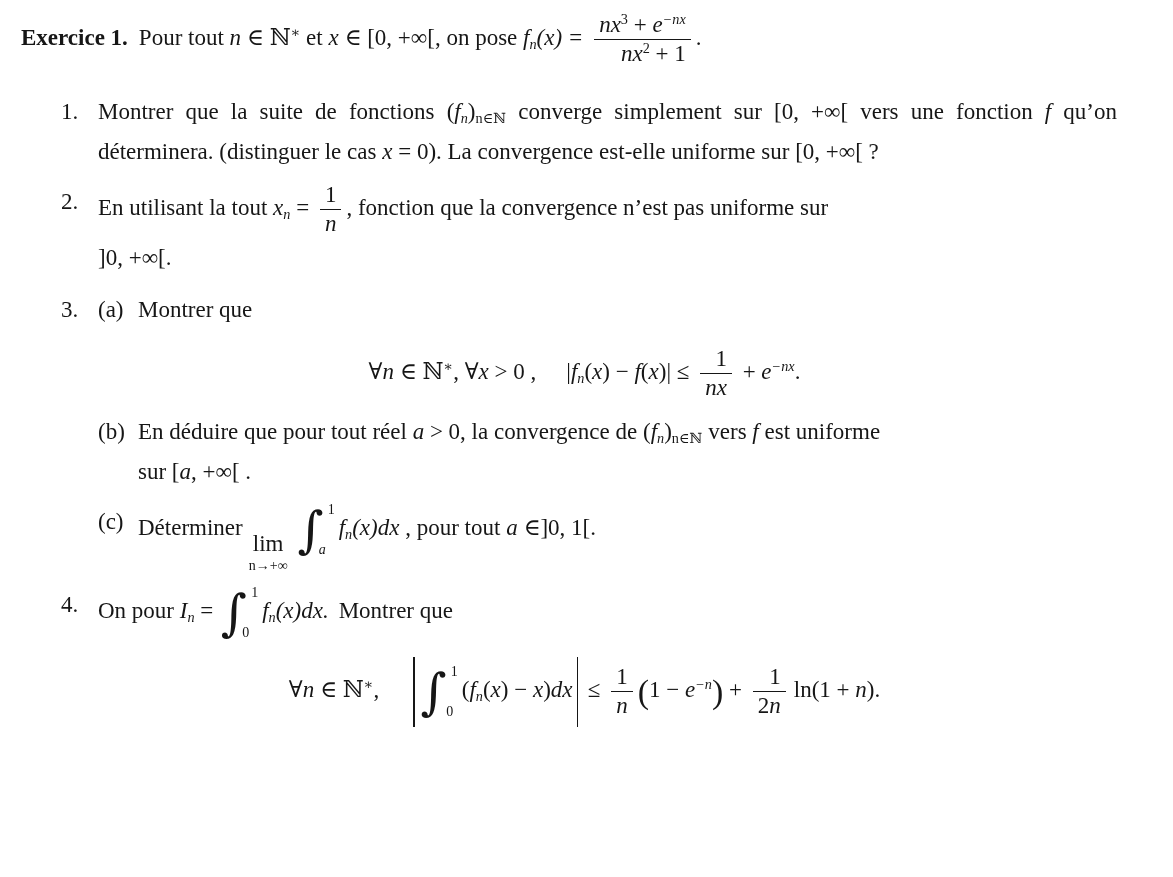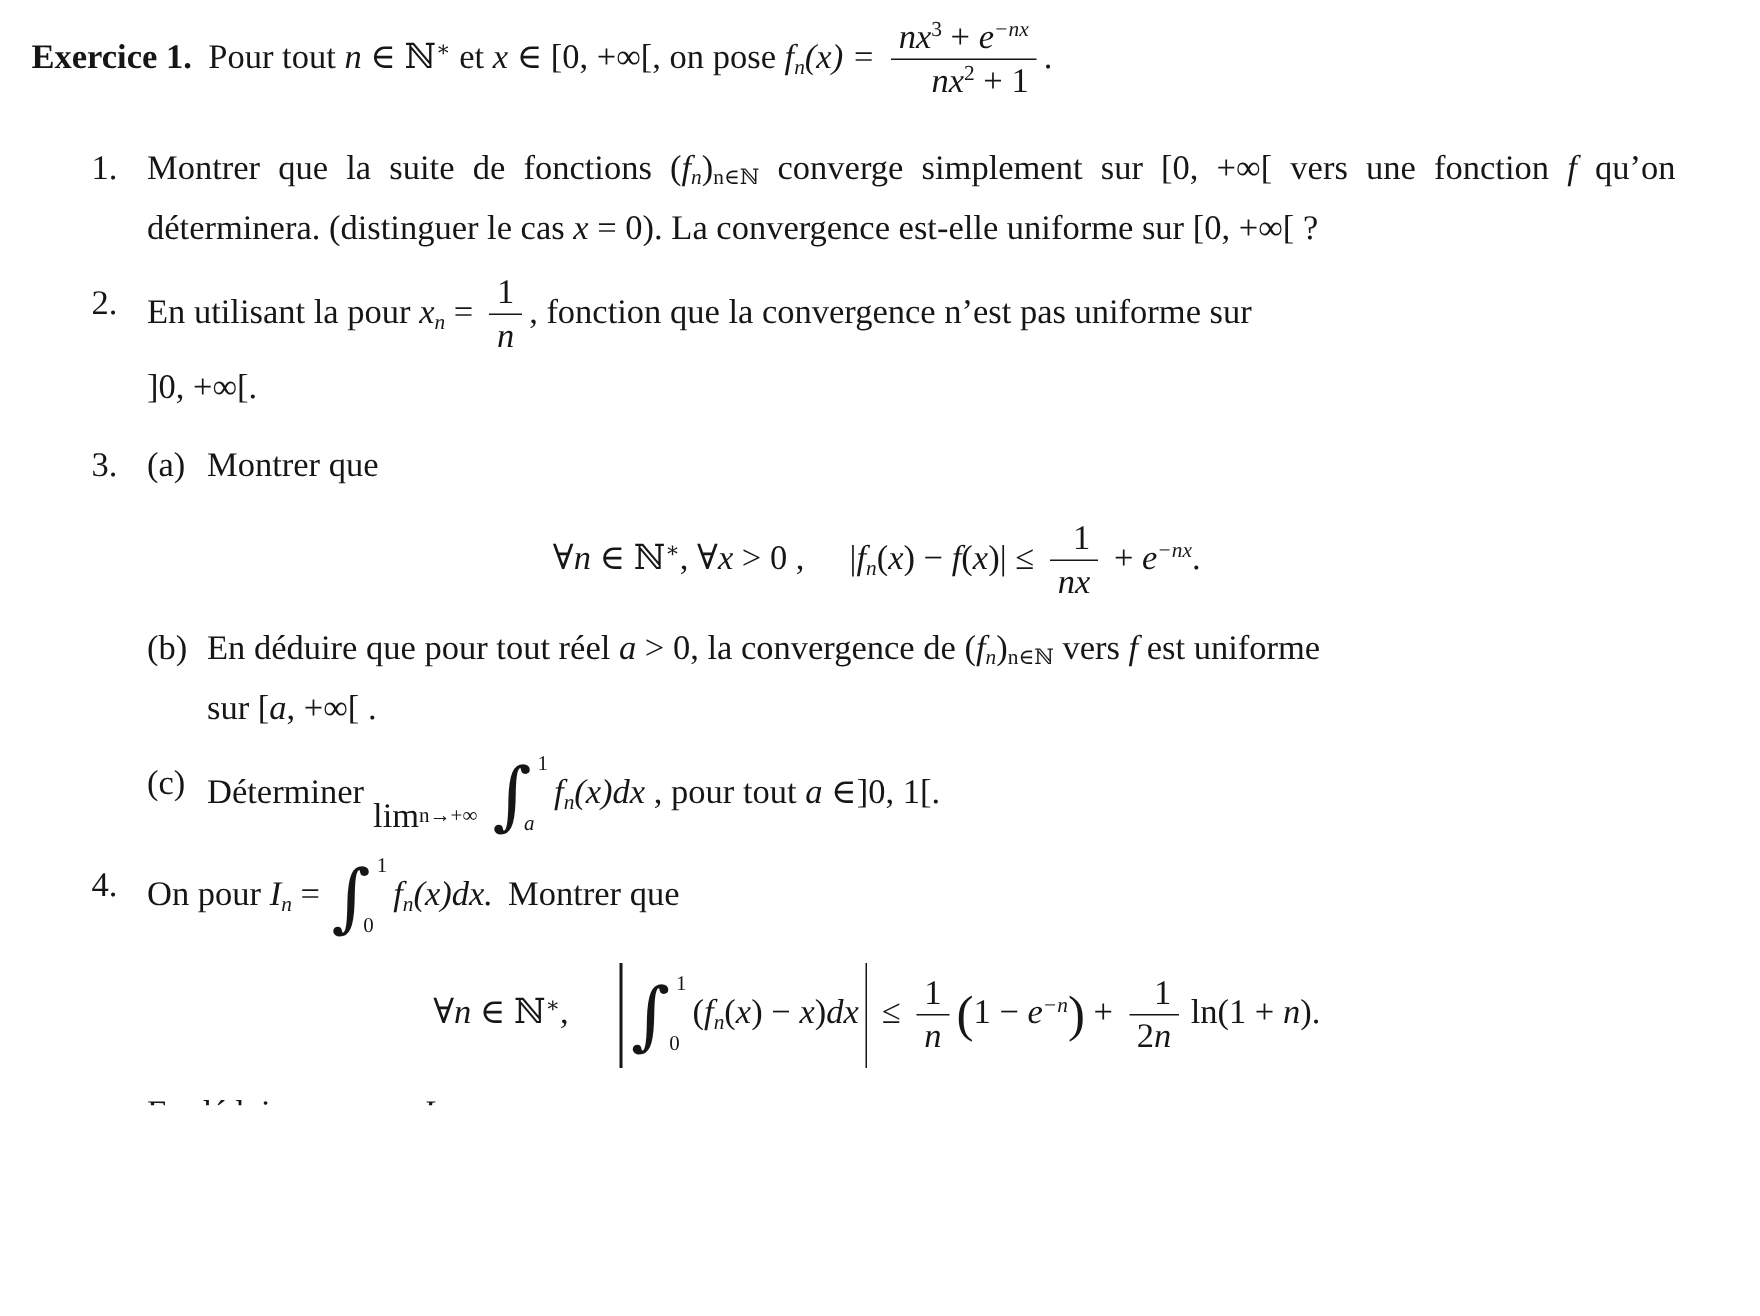--- a/index.html
+++ b/index.html
@@ -29,21 +29,21 @@
   .block{display:block;}
   .deq{display:block;text-align:center;line-height:normal;margin:16px 46px 10px 0;}
   .frac{display:inline-block;vertical-align:middle;text-align:right;margin:0 5px;line-height:1.15;}
   .frac .fnum{display:block;padding:0 5px 1px;border-bottom:1.4px solid currentColor;}
   .frac .fden{display:block;padding:1px 5px 0;}
   .bigint{display:inline-flex;align-items:center;vertical-align:middle;margin:0 4px 0 2px;}
   .isign{font-size:50px;line-height:1;font-family:"DejaVu Serif","DejaVu Sans",serif;}
   .ilims{display:inline-flex;flex-direction:column;justify-content:space-between;height:56px;font-size:14px;line-height:1;margin-left:-3px;}
   .ilims .itop{margin-left:7px;margin-top:1px;}
   .ilims .ibot{margin-left:-2px;margin-bottom:1px;}
-  .limop{display:inline-flex;flex-direction:row;align-items:center;line-height:1;vertical-align:-16px;margin:0 8px 0 6px;}
+  .limop{display:inline-flex;flex-direction:column;align-items:center;line-height:1;vertical-align:-16px;margin:0 8px 0 6px;}
   .limop .limsub{font-size:14px;margin-top:4px;}
   .tallbar{display:inline-block;width:1.5px;height:70px;background:currentColor;vertical-align:middle;margin:0 4px;}
   .bigp{display:inline-block;font-size:34px;line-height:1;vertical-align:middle;font-weight:400;}
   .wgap{display:inline-block;width:30px;}
   .gap{margin-left:10px;}
   .thin{margin-left:3px;}
 </style>
 </head>
 <body>
 
@@ -51,21 +51,21 @@
 
   <div class="header"><span class="b">Exercice 1.</span><span class="rm">Pour tout </span><span class="it">n</span><span class="rm"> ∈ </span><span class="rm">ℕ</span><sup>∗</sup><span class="rm"> et </span><span class="it">x</span><span class="rm"> ∈ </span><span class="rm">[0, +∞[, on pose </span><span class="it">f</span><sub class="iti">n</sub><span class="it">(x) = </span><span class="frac"><span class="fnum"><span class="it">nx</span><sup>3</sup><span class="rm"> + </span><span class="it">e</span><sup class="iti">−nx</sup></span><span class="fden"><span class="it">nx</span><sup>2</sup><span class="rm"> + 1</span></span></span><span class="rm">.</span></div>
 
   <div class="item q1">
     <span class="inum">1.</span>
     <div class="itext"><span class="rm">Montrer que la suite de fonctions (</span><span class="it">f</span><sub class="iti">n</sub><span class="rm">)</span><sub><span class="iti">n</span><span>∈ℕ</span></sub><span class="rm"> converge simplement sur [0, +∞[ vers une fonction </span><span class="it">f</span><span class="rm"> qu’on déterminera. (distinguer le cas </span><span class="it">x</span><span class="rm"> = 0). La convergence est-elle uniforme sur [0, +∞[ ?</span></div>
   </div>
 
   <div class="item q2">
     <span class="inum">2.</span>
-    <div class="itext"><span class="rm">En utilisant la pour </span><span class="it">x</span><sub class="iti">n</sub><span class="rm"> = </span><span class="frac"><span class="fnum">1</span><span class="fden it">n</span></span><span class="rm">, </span><span class="rm">fonction que la convergence n’est pas uniforme sur</span><span class="block"><span class="rm">]0, +∞[.</span></span></div>
+    <div class="itext"><span class="rm">En utilisant la tout </span><span class="it">x</span><sub class="iti">n</sub><span class="rm"> = </span><span class="frac"><span class="fnum">1</span><span class="fden it">n</span></span><span class="rm">, </span><span class="rm">fonction que la convergence n’est pas uniforme sur</span><span class="block"><span class="rm">]0, +∞[.</span></span></div>
   </div>
 
   <div class="item q3">
     <span class="inum">3.</span>
     <div class="itext">
 
       <div class="sub">
         <span class="slabel">(a)</span>
         <div class="stext">Montrer que</div>
       </div>

